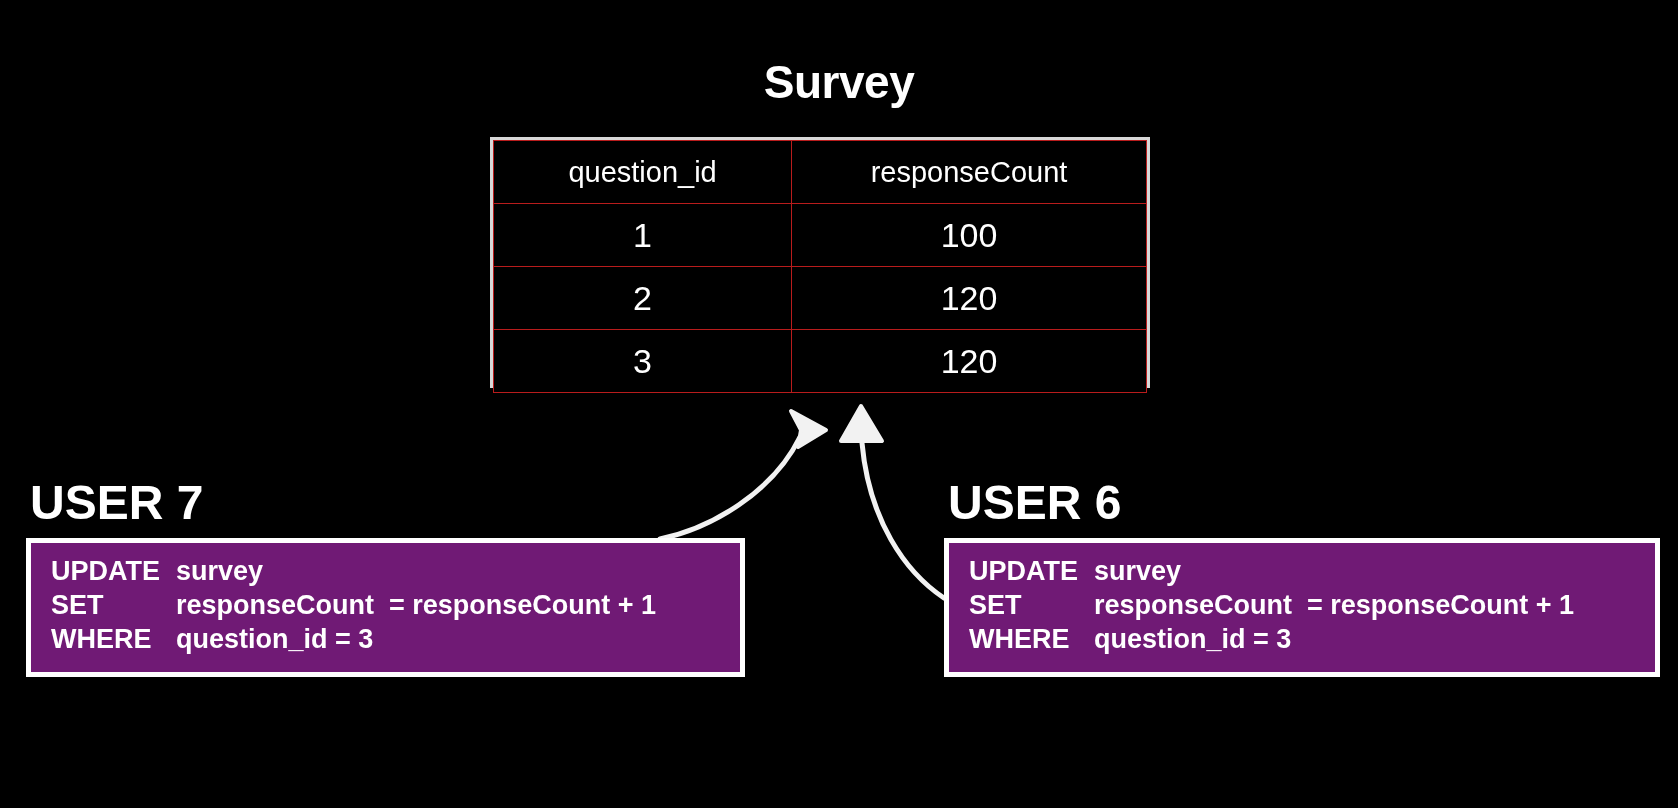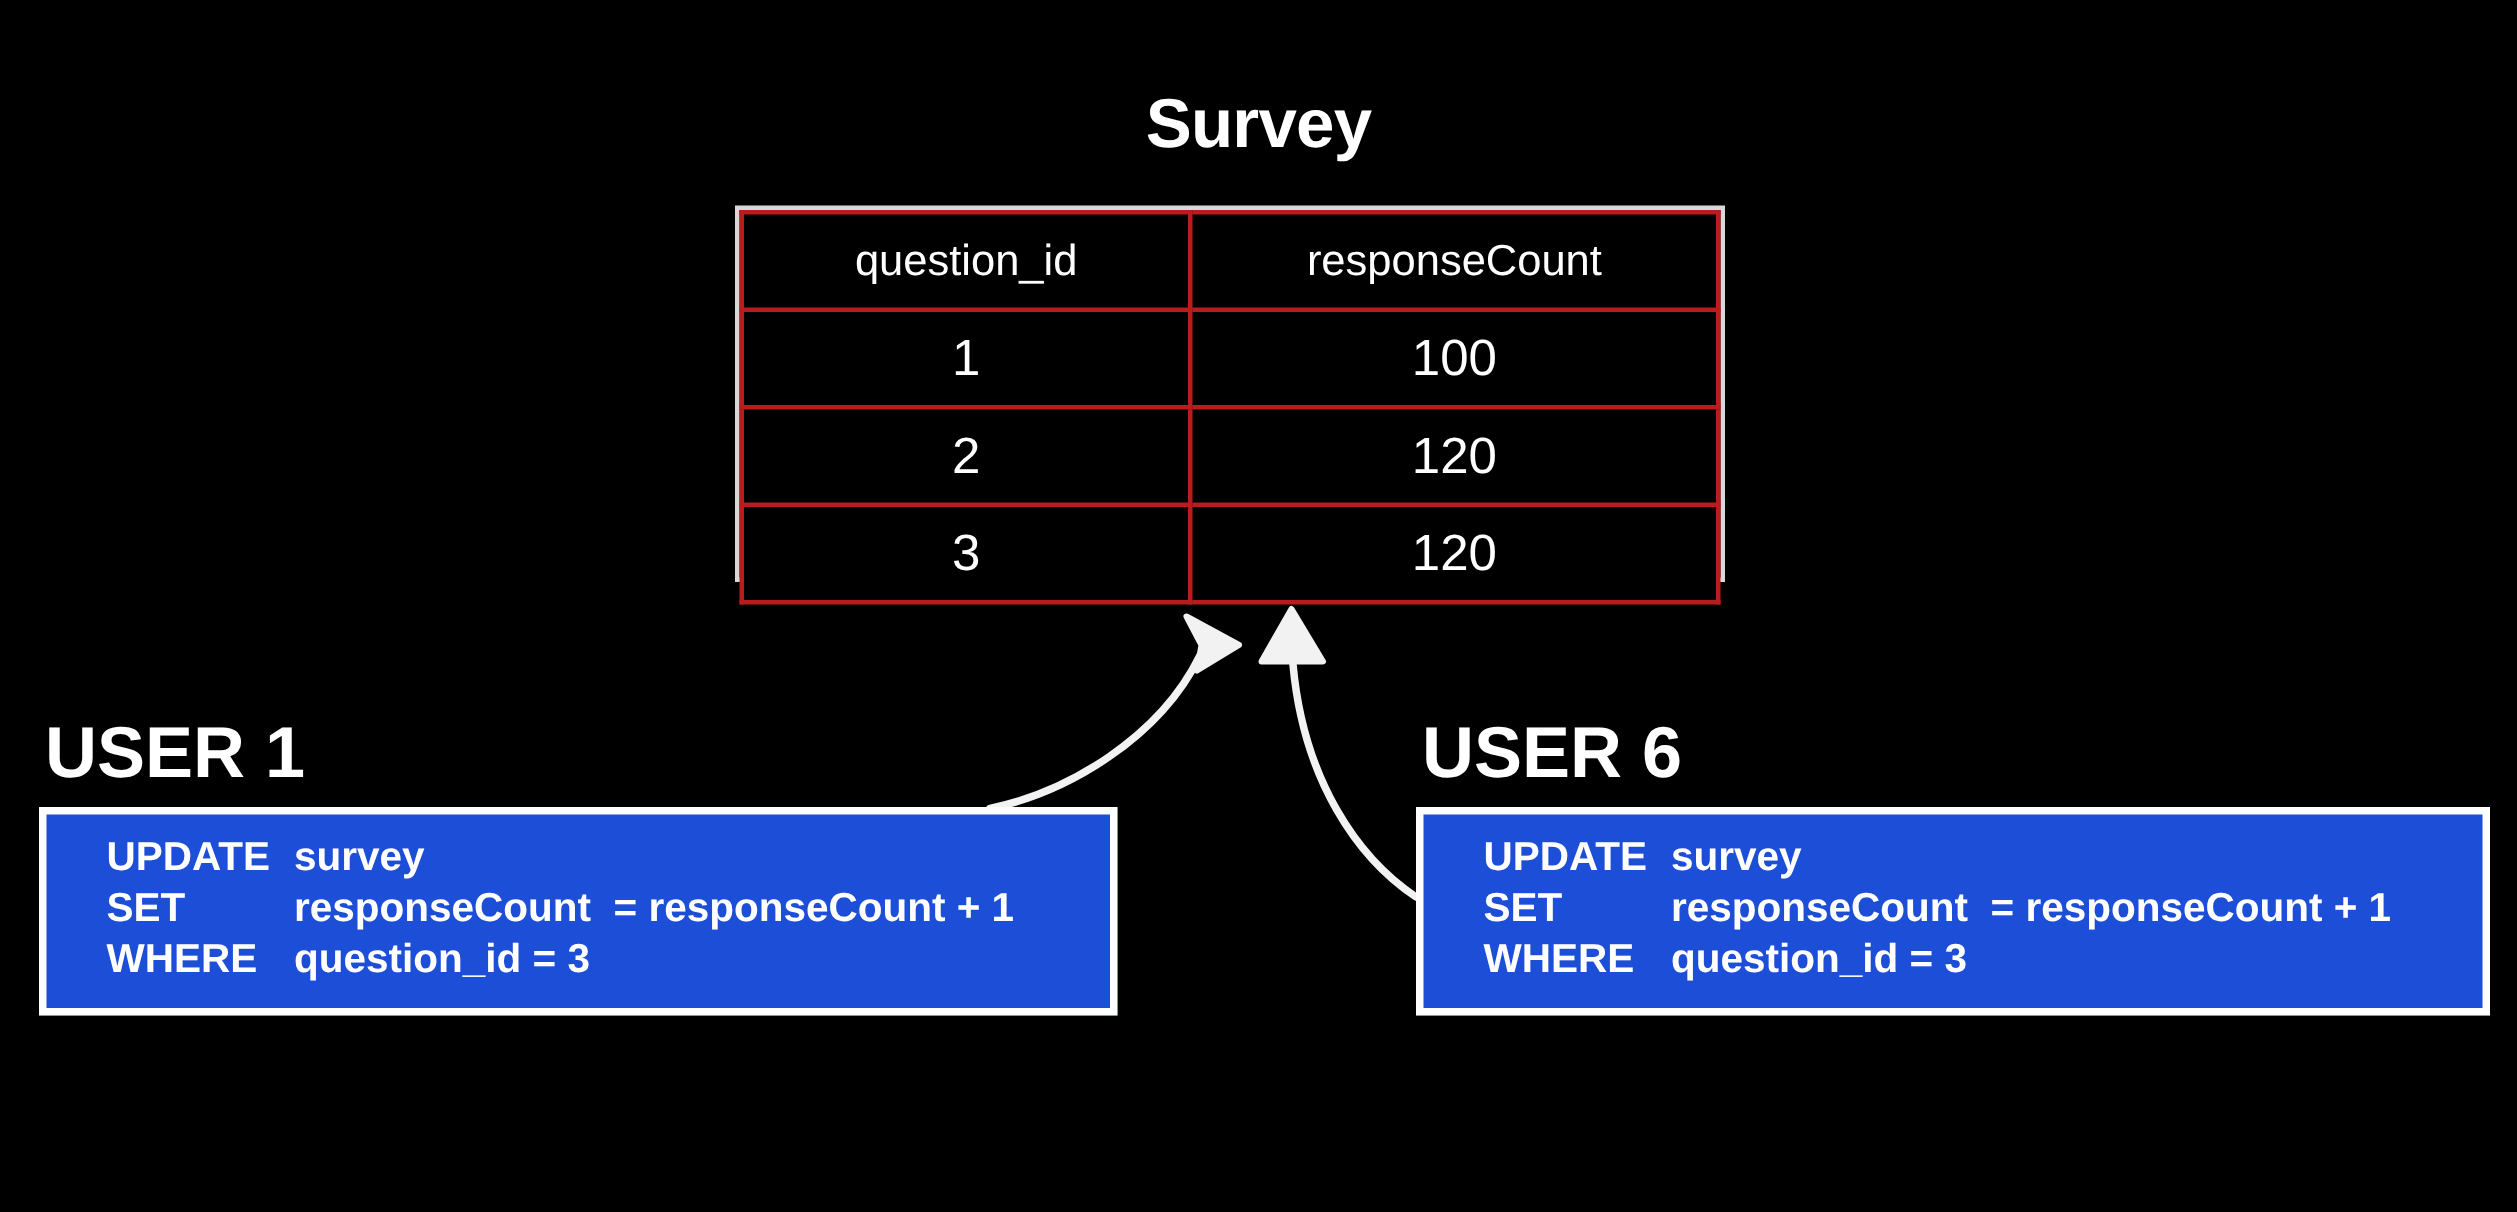--- a/index.html
+++ b/index.html
@@ -41,21 +41,21 @@
     box-sizing: border-box;
   }
   table.survey-table {
     width: 100%;
     height: 100%;
     border-collapse: collapse;
     table-layout: fixed;
   }
   table.survey-table th,
   table.survey-table td {
-    border: 3px solid #b91c1c;
+    border: 1px solid #b91c1c;
     text-align: center;
     color: #ffffff;
     background: #000000;
     padding: 0;
     height: 62px;
   }
   table.survey-table th {
     font-size: 29px;
     font-weight: normal;
   }
@@ -77,22 +77,22 @@
     white-space: nowrap;
   }
   .user-label.u1 { left: 30px;  top: 479px; }
   .user-label.u2 { left: 948px; top: 479px; }
 
   
   .sql-box {
     position: absolute;
     border: 5px solid #ffffff;
     box-sizing: border-box;
-    background: #1d4ed8;
-    padding: 12px 0 12px 40px;
+    background: #701a75;
+    padding: 12px 0 12px 20px;
   }
   .sql-box.u1 { left: 26px;  top: 538px; width: 719px; height: 139px; }
   .sql-box.u2 { left: 944px; top: 538px; width: 716px; height: 139px; }
 
   .sql-line {
     display: flex;
     align-items: baseline;
     font-size: 27px;
     font-weight: bold;
     line-height: 1.25;
@@ -148,21 +148,21 @@
     <path d="M 660 539 C 712 528 773 492 800 437" fill="none" stroke="#f2f2f2" stroke-width="5" stroke-linecap="round"></path>
     <path d="M 791 411 L 826 430 L 798 447 L 801 430 Z" fill="#f2f2f2" stroke="#f2f2f2" stroke-width="4" stroke-linejoin="round"></path>
   </g>
 
   <g>
     <path d="M 944 598 C 905 572 869 520 862 443" fill="none" stroke="#f2f2f2" stroke-width="5" stroke-linecap="round"></path>
     <path d="M 861 406 L 882 441 L 841 441 Z" fill="#f2f2f2" stroke="#f2f2f2" stroke-width="4" stroke-linejoin="round"></path>
   </g>
 </svg>
 
-<div class="user-label u1">USER 1</div>
+<div class="user-label u1">USER 7</div>
 
 <div class="sql-box u1">
   <div class="sql-line">
     <span class="sql-kw">UPDATE</span>
     <span class="sql-rest">survey</span>
   </div>
   <div class="sql-line">
     <span class="sql-kw">SET</span>
     <span class="sql-rest">responseCount  = responseCount + 1</span>
   </div>

